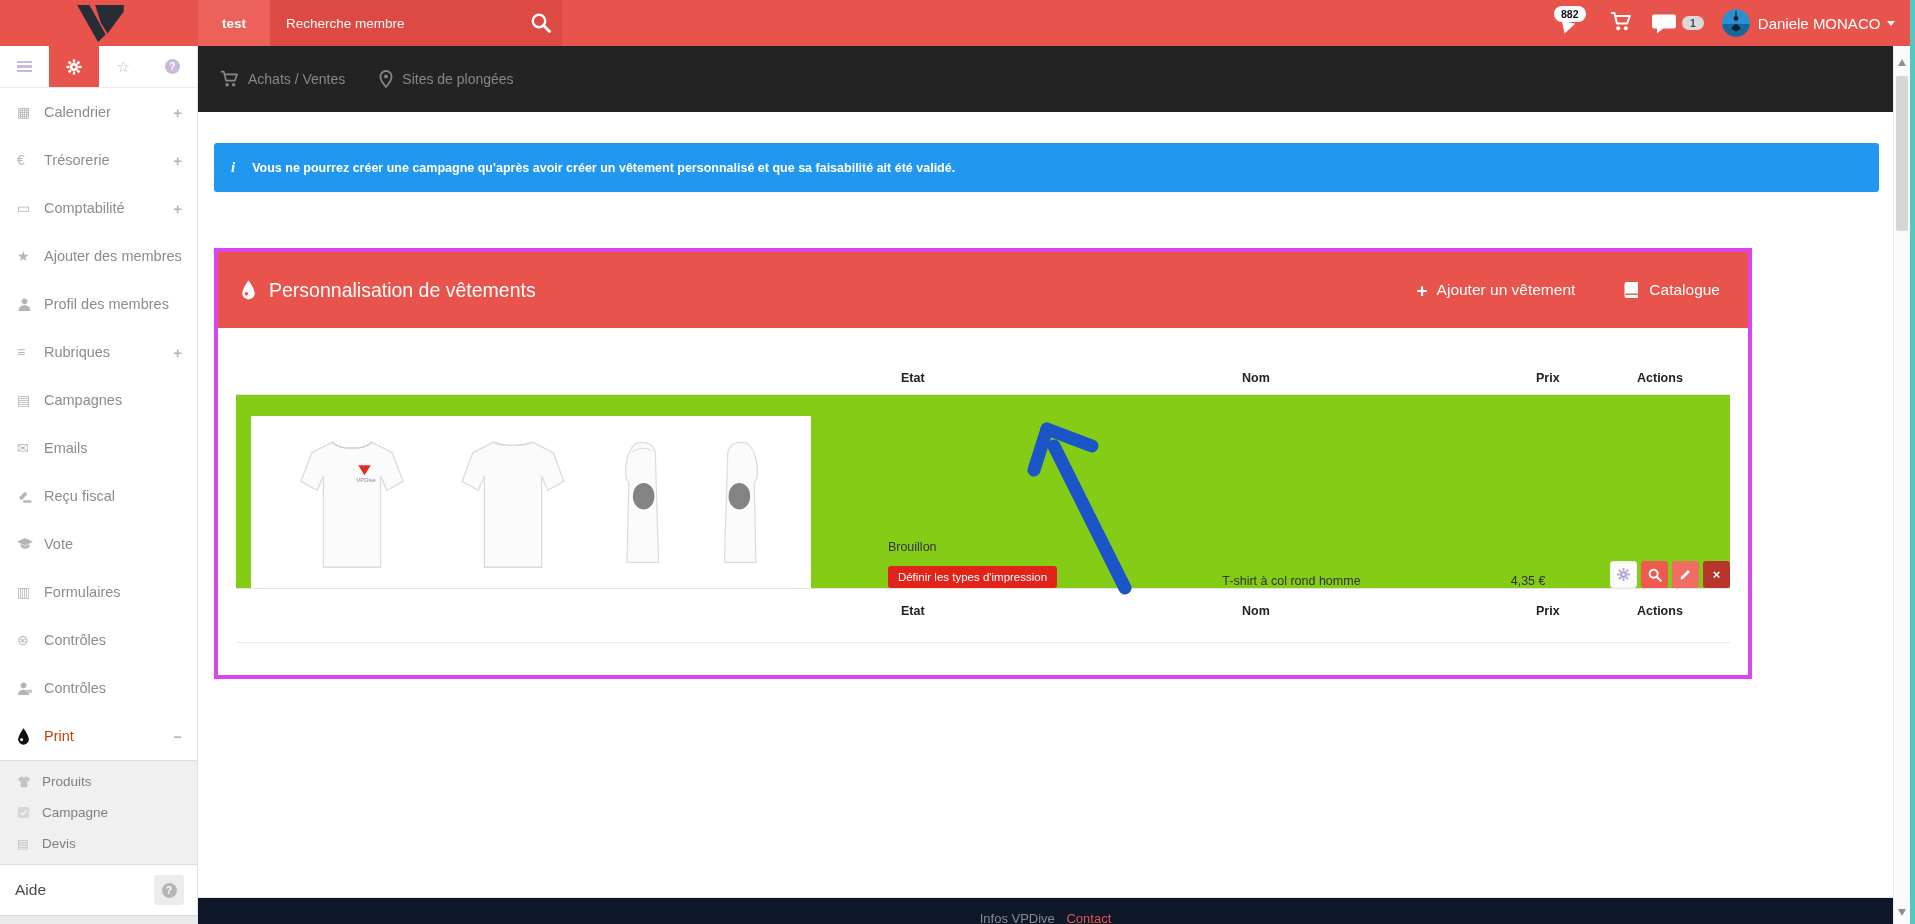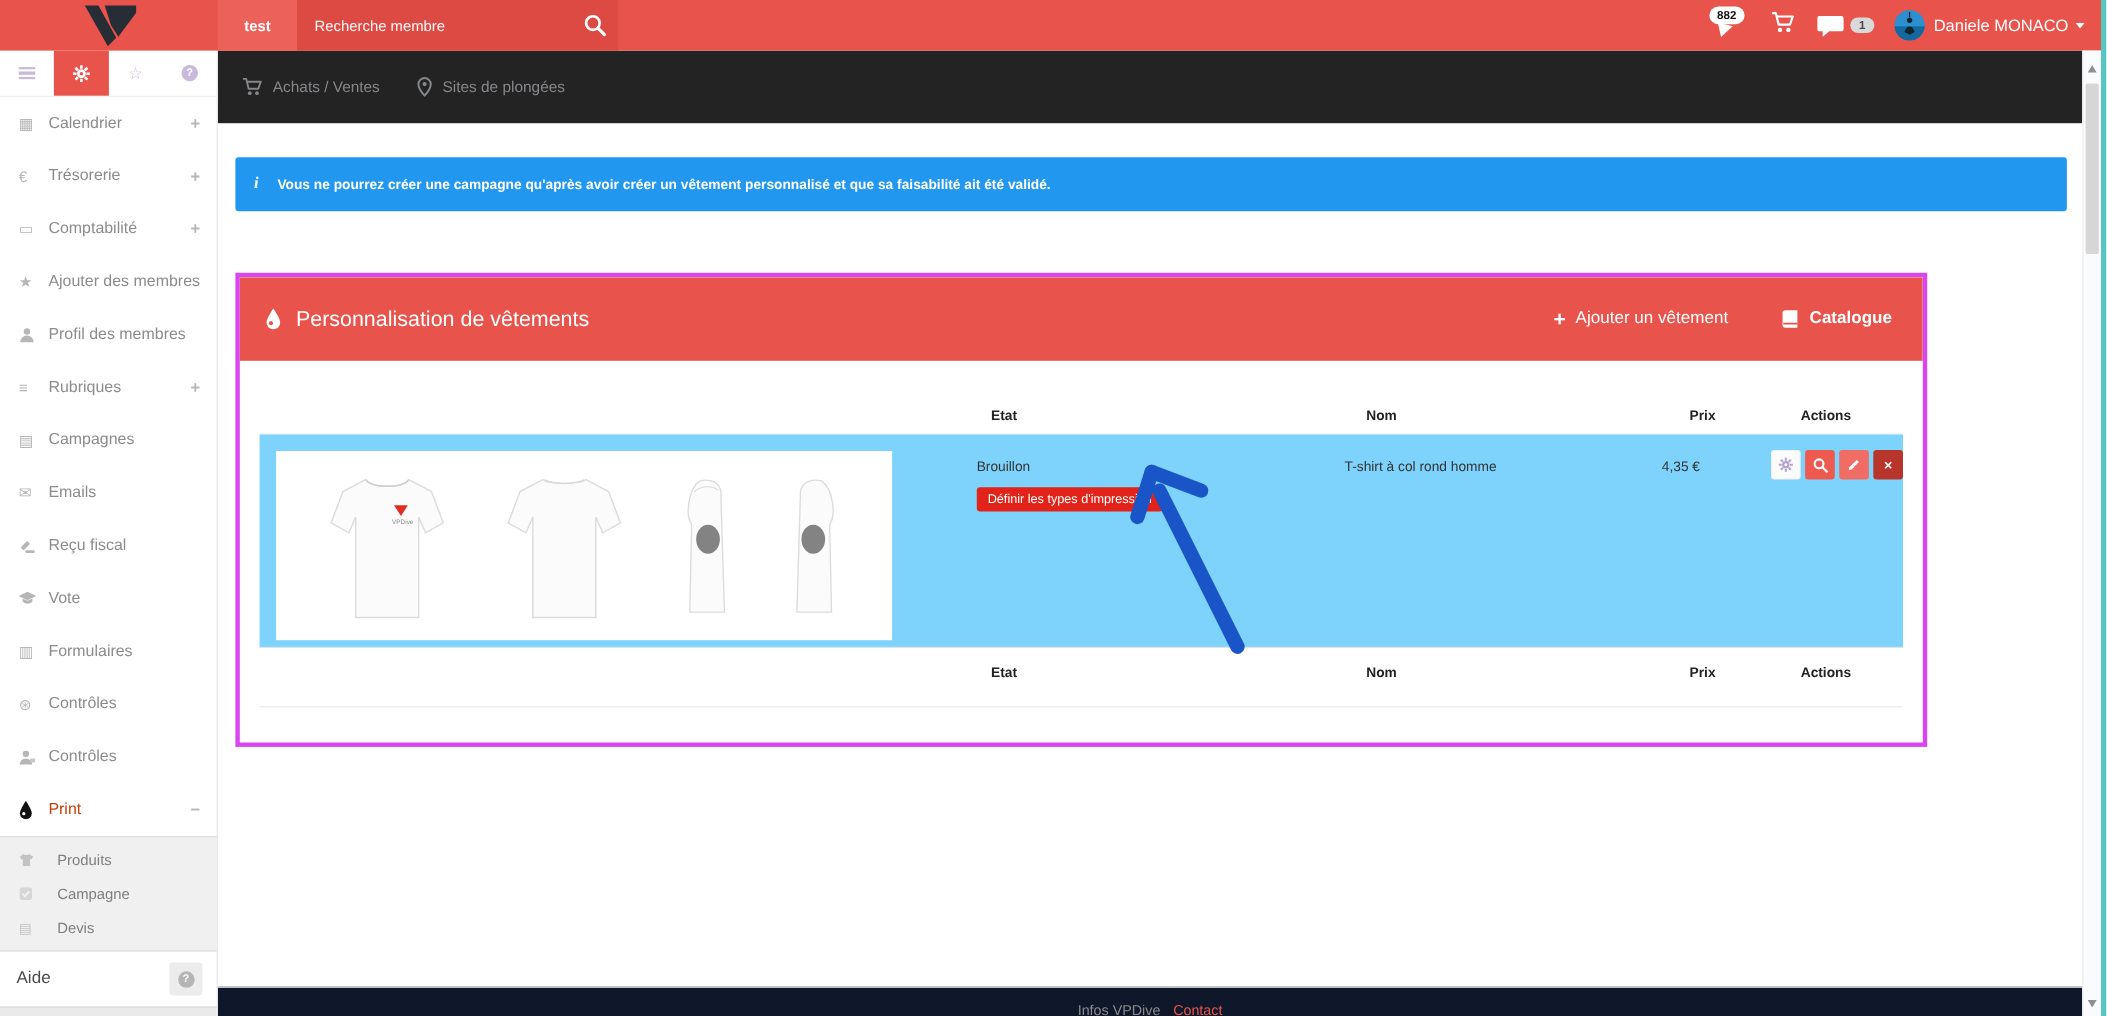--- a/index.html
+++ b/index.html
@@ -44,21 +44,21 @@
   .mi{height:48px;display:flex;align-items:center;padding:0 15px 0 17px;flex:none;cursor:pointer;}
   .mi-ic{width:27px;color:#b6b6b6;font-size:14px;flex:none;display:flex;align-items:center;}
   .mi-label{flex:1;color:#8c8c8c;font-size:14.5px;}
   .mi-suffix{color:#b6b6b6;font-size:15px;font-weight:bold;}
   .mi.print-active .mi-label{color:#c2410c;}
   .mi.print-active .mi-ic{color:#111;}
   .submenu{background:#f0f0f0;border-top:1px solid #dcdcdc;border-bottom:1px solid #dcdcdc;
     padding:5px 0;flex:none;}
   .smi{height:31px;display:flex;align-items:center;padding-left:17px;cursor:pointer;}
   .smi-ic{width:25px;color:#c3c3c3;font-size:12.5px;display:flex;align-items:center;}
-  .smi-label{color:#7f7f7f;font-size:13.5px;margin-left:10px;}
+  .smi-label{color:#7f7f7f;font-size:13.5px;}
   .aide-row{height:50px;display:flex;align-items:center;padding:0 13px 0 15px;flex:none;}
   .aide-label{flex:1;color:#4a4a4a;font-size:15.5px;}
   .aide-btn{width:30px;height:30px;background:#ececec;border-radius:3px;display:flex;
     align-items:center;justify-content:center;cursor:pointer;}
   .aide-btn .qmark{background:#b5b5b5;}
   .side-bottom{flex:1;background:#eaeaea;border-top:1px solid #d9d9d9;}
 
   
   .nav2{position:absolute;left:198px;top:46px;width:1695px;height:66px;background:#232323;
     display:flex;align-items:center;padding-left:22px;z-index:4;}
@@ -73,31 +73,31 @@
 
   
   .panel{position:absolute;left:214px;top:220px;width:1538px;height:431px;border:4px solid #d946ef;
     background:#fff;overflow:hidden;margin-top:28px;}
   .panel-header{height:76px;background:#e8544c;display:flex;align-items:center;color:#fff;}
   .panel-title{font-size:19.5px;margin-left:13px;}
   .ph-spacer{flex:1;}
   .ph-btn{display:flex;align-items:center;gap:9px;color:#fff;font-size:15.5px;cursor:pointer;}
   .ph-plus{font-size:19px;font-weight:bold;line-height:1;}
   .ph-add{margin-right:48px;}
-  .ph-cat{margin-right:28px;font-weight:bold;}
+  .ph-cat{margin-right:28px;}
 
   .ptable{margin:34px 18px 0 18px;}
   .thead{display:flex;font-weight:bold;font-size:12.5px;color:#222;padding:9px 0;border-bottom:1px solid #e9e9e9;}
   .thead2{display:flex;font-weight:bold;font-size:12.5px;color:#222;padding:15px 0 24px;border-bottom:1px solid #e9e9e9;}
   .c1{width:648px;}
   .c2{width:342px;padding-left:17px;}
   .c3{width:294px;padding-left:16px;}
   .c4{width:101px;padding-left:16px;}
   .c5{flex:1;padding-left:16px;}
-  .trow{display:flex;background:#7dd3fc;border-bottom:1px solid #e5e5e5;height:194px;font-size:12.5px;color:#333;}
+  .trow{display:flex;background:#84cc16;border-bottom:1px solid #e5e5e5;height:194px;font-size:12.5px;color:#333;align-items:flex-end;}
   .img-strip{margin:15px 0 0 15px;width:560px;height:172px;background:#fff;display:flex;
     align-items:center;justify-content:space-evenly;}
   .cell-pad{padding-top:22px;}
   .etat-btn{display:inline-block;margin-top:12px;background:#e2231a;color:#fff;font-size:11.5px;
     padding:5px 10px;border-radius:3px;cursor:pointer;}
   .actions-cell{padding-top:14px;display:flex;gap:4px;}
   .abtn{width:27px;height:27px;border-radius:3px;display:flex;align-items:center;justify-content:center;cursor:pointer;}
   .abtn.white{background:#fbfbfb;border:1px solid #f0f0f0;}
   .abtn.red1{background:#ee5a50;}
   .abtn.red2{background:#ef6d64;}

